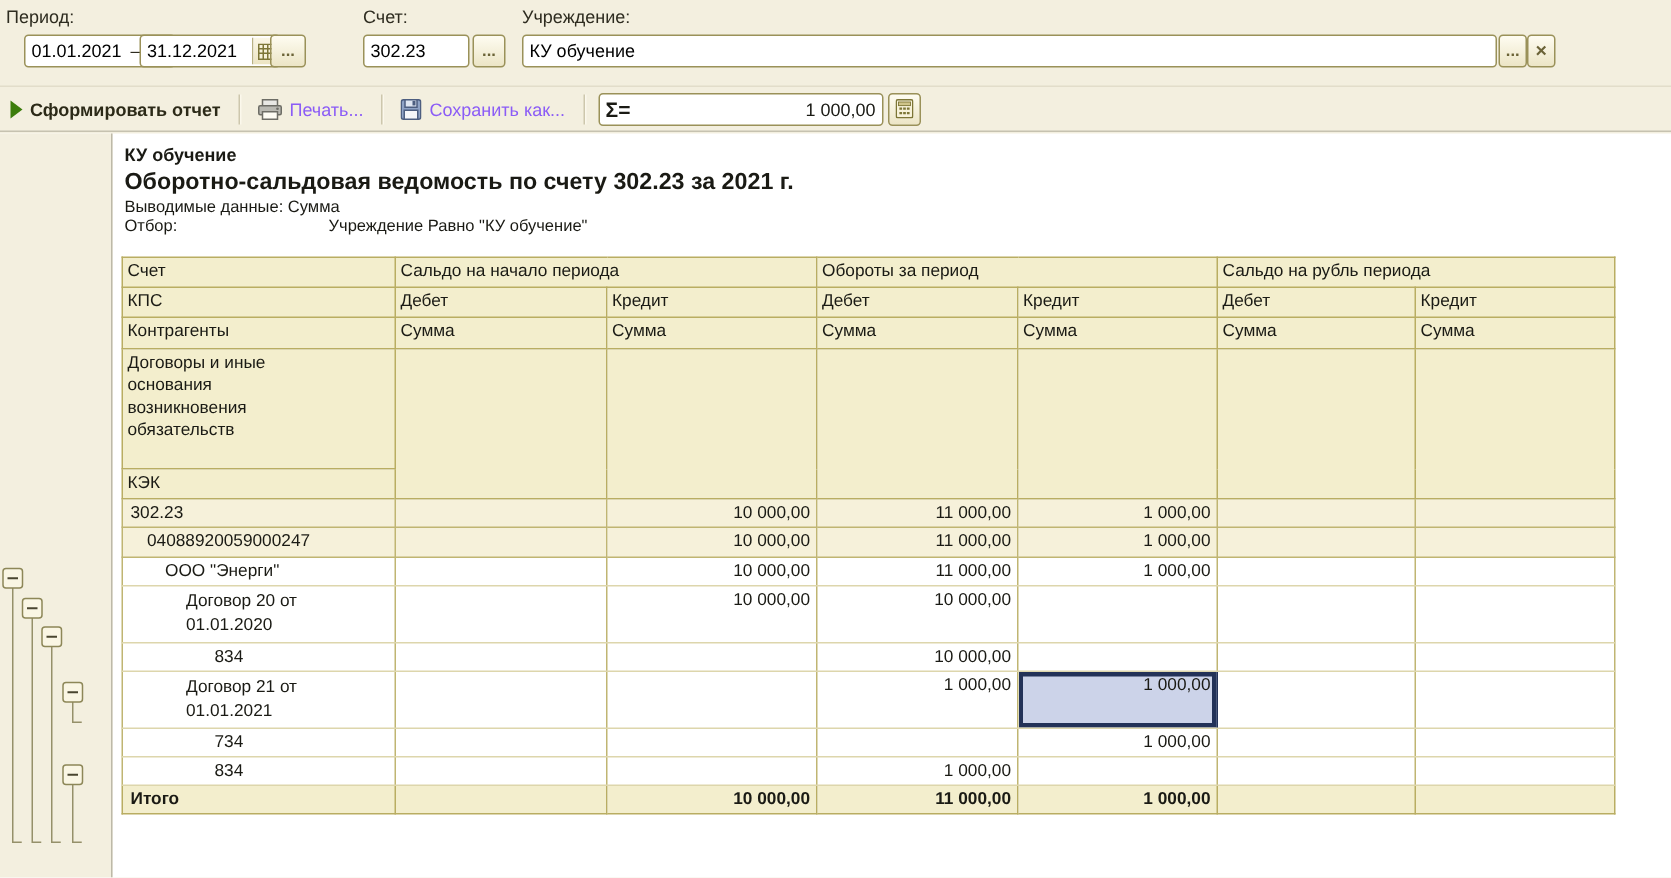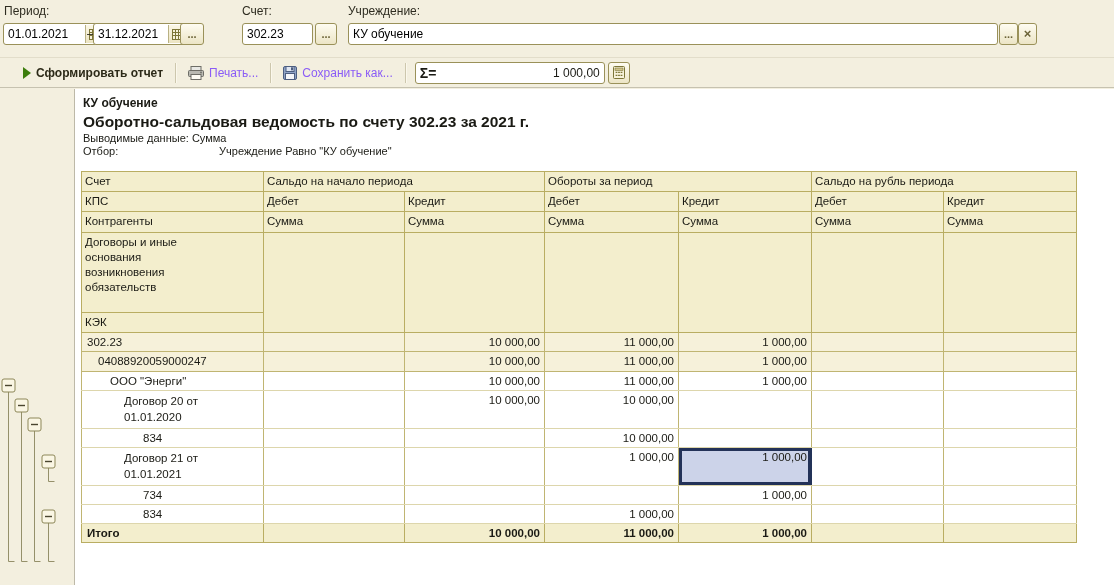--- a/index.html
+++ b/index.html
@@ -17,21 +17,21 @@
             background:linear-gradient(180deg,#fbf7e6,#ece4c2); border-left:1px solid #b9b183;
             border-radius:0 2px 2px 0; display:flex; align-items:center; justify-content:center; }
   .btn { position:absolute; top:23px; height:22px; background:linear-gradient(180deg,#fefcf1,#ece5c6);
          border:1px solid #9a9159; border-radius:3px; color:#6b6337; font-weight:bold;
          font-size:11px; text-align:center; line-height:18px; padding-top:1px; }
   .dash { position:absolute; top:27px; font-size:12px; color:#2e2c20; }
 
   
   #toolbar { position:absolute; left:0; top:57px; width:1114px; height:31px; background:#f3efdf;
              border-top:1px solid #e2ddca; border-bottom:1px solid #c6c2b0;
-             display:flex; align-items:center; padding-left:16px; }
+             display:flex; align-items:center; padding-left:0; }
   .tbtn { display:inline-flex; align-items:center; gap:5px; padding:3px 7px; font-size:12px;
           color:#8b5cf6; border-radius:2px; white-space:nowrap; }
   .tbtn.primary { font-weight:bold; color:#2c2a18; }
   .tsep { width:1px; height:20px; background:#cdc7ad; margin:0 5px; box-shadow:1px 0 0 #fbf8ec; }
   .play { width:0; height:0; border-left:8px solid #3c7d0c; border-top:6px solid transparent;
           border-bottom:6px solid transparent; }
   #sum-field { display:inline-flex; align-items:center; width:190px; height:22px; background:#fff;
                border:1px solid #9a9159; border-radius:3px; margin-left:4px; padding:0 4px; font-size:12px; }
   #sum-field .sig { font-weight:bold; font-size:14px; }
   #sum-field .val { flex:1; text-align:right; }
@@ -66,21 +66,21 @@
   .ind3 { margin-left:39px; } .ind4 { margin-left:58px; }
   td.sel { background:#ccd3e9; box-shadow:inset 0 0 0 3px #233258; border-color:#233258; }
 </style>
 </head>
 <body>
 
 <div id="app">
 
   <div id="filter-bar">
     <span class="flabel" style="left:4px">Период:</span>
-    <div class="fld with-cal" style="left:3px; width:101px">
+    <div class="fld with-cal" style="left:16px; width:101px">
       <span>01.01.2021</span>
       <span class="calbtn">
         <svg width="11" height="11" viewBox="0 0 11 11">
           <rect x="0.5" y="0.5" width="10" height="10" fill="#f7f2da" stroke="#7d7637"></rect>
           <path d="M0 3.5h11 M0 6.5h11 M3.5 1v10 M6.5 1v10" stroke="#7d7637" stroke-width="1" fill="none"></path>
         </svg>
       </span>
     </div>
     <span class="dash" style="left:87px">–</span>
     <div class="fld with-cal" style="left:93px; width:94px">

